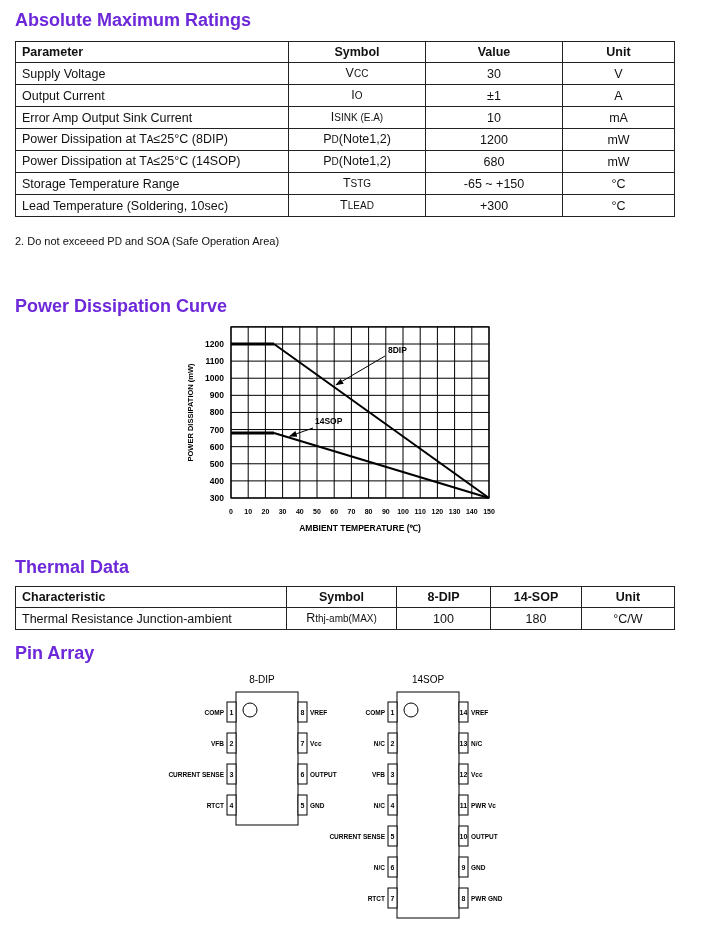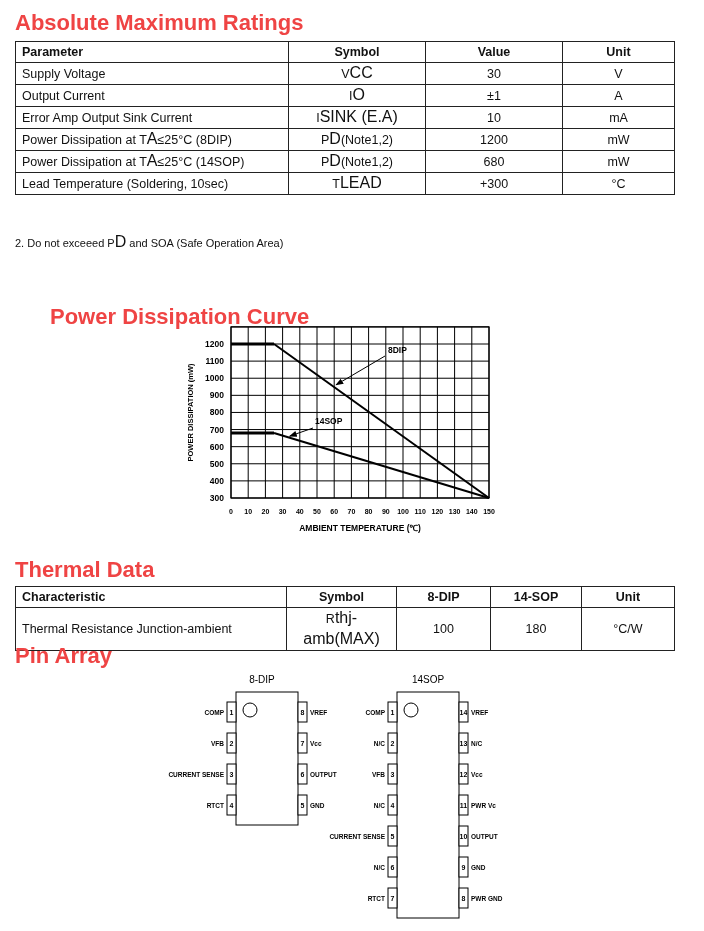--- a/index.html
+++ b/index.html
@@ -1,23 +1,23 @@
 <!DOCTYPE html>
 <html><head>
 <meta charset="utf-8">
 <style>
   html, body { margin:0; padding:0; background:#fff; }
   body { width:704px; height:931px; position:relative; font-family:"Liberation Sans", sans-serif; color:#111; overflow:hidden; }
-  .h2 { position:absolute; left:15px; font-weight:bold; font-size:22px; color:#ef4444; }
+  .h2 { position:absolute; left:15px; font-weight:bold; font-size:18px; color:#6d28d9; }
   table.t { position:absolute; border-collapse:collapse; font-size:12.5px; }
   table.t td, table.t th { border:1px solid #222; padding:0 6px; height:20px; line-height:20px; }
   table.t th { font-weight:bold; text-align:center; }
   table.t th.l, table.t td.l { text-align:left; }
   table.t td { text-align:center; }
-  .sub { font-size:16px; }
+  .sub { font-size:10px; }
   .notes { position:absolute; left:15px; top:234px; font-size:11px; line-height:15px; }
   .notes .nt { font-weight:bold; }
   svg text { font-family:"Liberation Sans", sans-serif; }
   .pkgtitle { font-size:10px; }
   .pinlbl { font-size:6.5px; font-weight:bold; }
   .pinnum { font-size:7px; font-weight:bold; }
 </style>
 </head>
 <body>
 
@@ -57,33 +57,39 @@
         <td>1200</td>
         <td>mW</td>
       </tr>
       <tr>
         <td class="l"><span>Power Dissipation at T</span><span class="sub">A</span><span>≤25°C (14SOP)</span></td>
         <td><span>P</span><span class="sub">D</span><span>(Note1,2)</span></td>
         <td>680</td>
         <td>mW</td>
       </tr>
       <tr>
+        <td class="l"><span>Storage Temperature Range</span></td>
+        <td><span>T</span><span class="sub">STG</span><span></span></td>
+        <td>-65 ~ +150</td>
+        <td>°C</td>
+      </tr>
+      <tr>
         <td class="l"><span>Lead Temperature (Soldering, 10sec)</span></td>
         <td><span>T</span><span class="sub">LEAD</span><span></span></td>
         <td>+300</td>
         <td>°C</td>
       </tr>
     </tbody>
 </table>
 
 <div class="notes">
   <div><span>2. Do not exceeed P</span><span class="sub">D</span><span> and SOA (Safe Operation Area)</span></div>
 </div>
 
-<div class="h2" style="top:304px;margin-left:35px;">Power Dissipation Curve</div>
+<div class="h2" style="top:296px;">Power Dissipation Curve</div>
 
 <svg id="chart" width="704" height="240" style="position:absolute; left:0; top:310px;">
   <g id="grid">
       <rect x="231" y="16.888888888888886" width="258" height="171.11111111111111" fill="none" stroke="#000" stroke-width="1.2"></rect>
       <line x1="231" x2="231" y1="16.888888888888886" y2="188" stroke="#000" stroke-width="1"></line>
       <line x1="248.2" x2="248.2" y1="16.888888888888886" y2="188" stroke="#000" stroke-width="1"></line>
       <line x1="265.4" x2="265.4" y1="16.888888888888886" y2="188" stroke="#000" stroke-width="1"></line>
       <line x1="282.6" x2="282.6" y1="16.888888888888886" y2="188" stroke="#000" stroke-width="1"></line>
       <line x1="299.8" x2="299.8" y1="16.888888888888886" y2="188" stroke="#000" stroke-width="1"></line>
       <line x1="317" x2="317" y1="16.888888888888886" y2="188" stroke="#000" stroke-width="1"></line>

